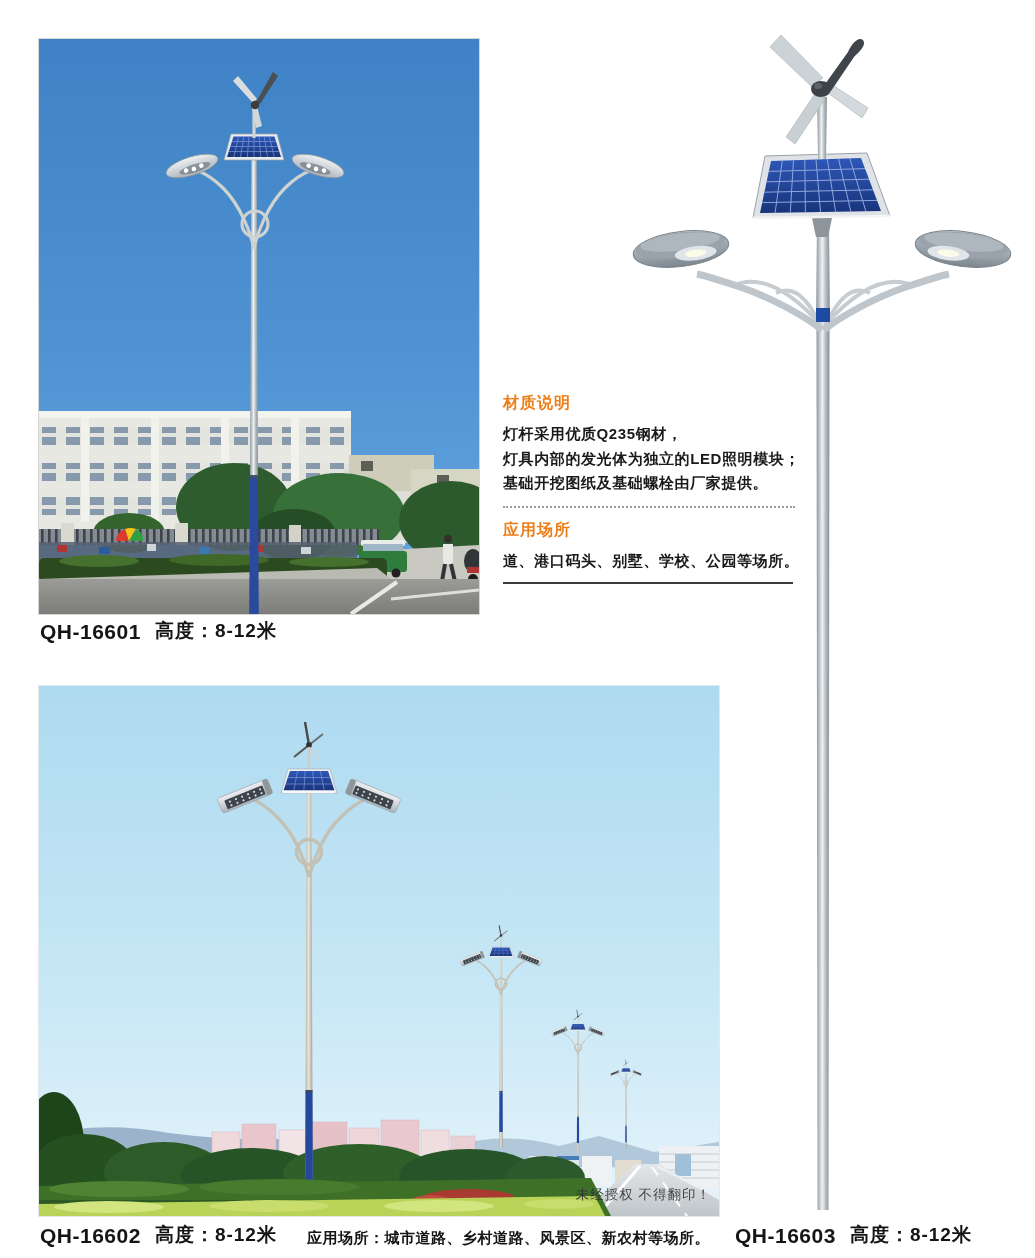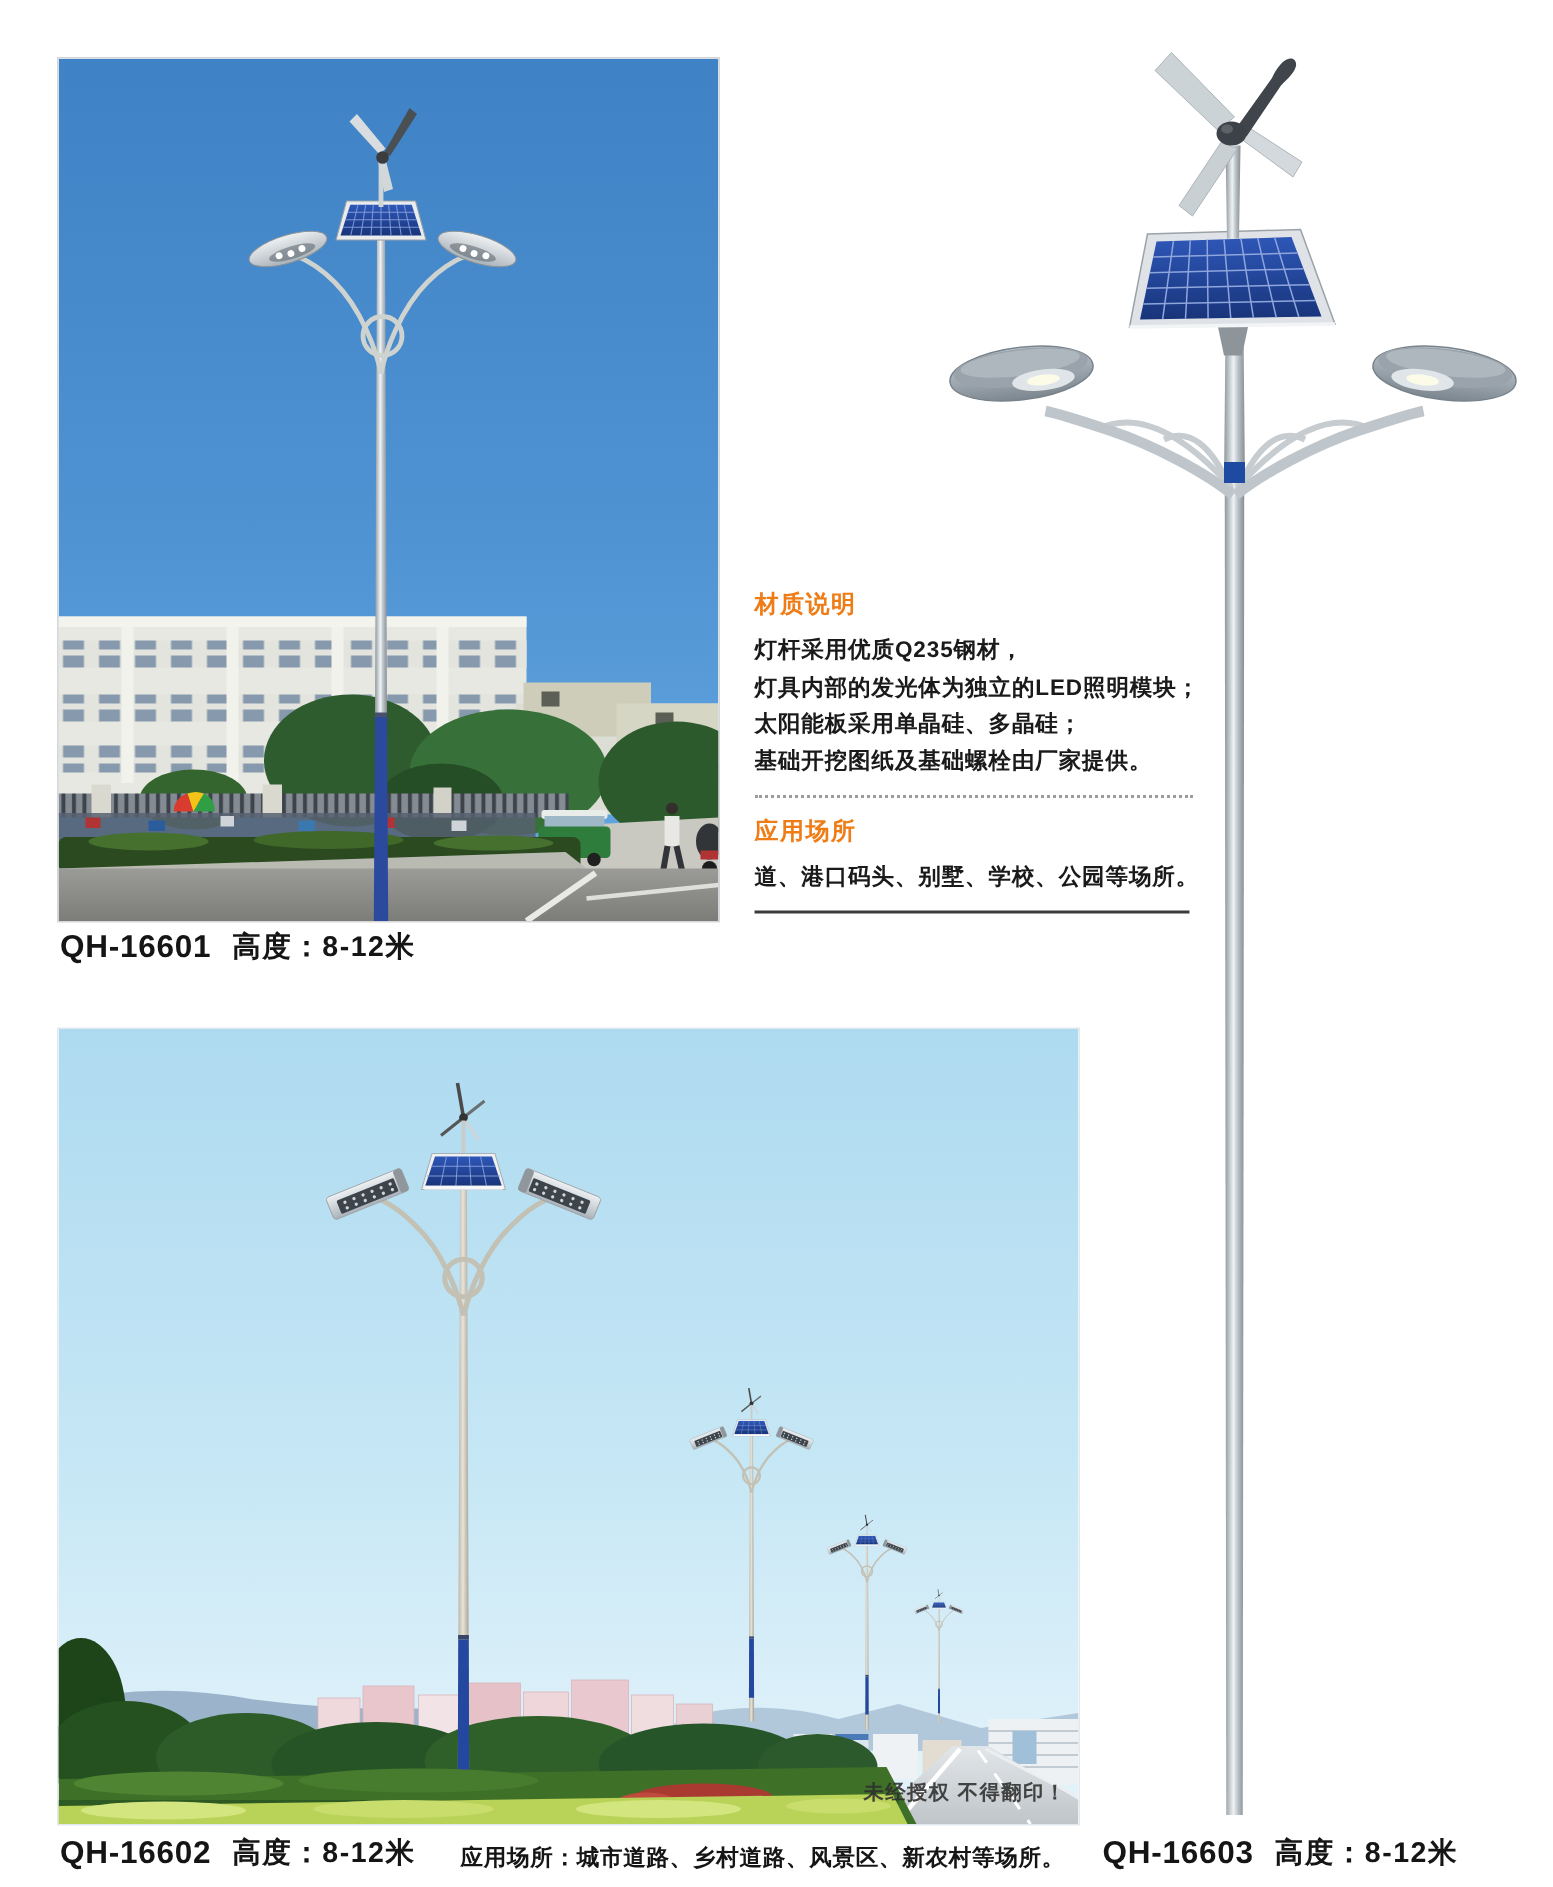--- a/index.html
+++ b/index.html
@@ -16,21 +16,21 @@
   .caption .apps{font-size:15px;margin-left:16px;letter-spacing:0.5px;}
   #caption1{left:40px;top:618px;}
   #caption2{left:40px;top:1222px;}
   #caption3{left:735px;top:1222px;}
   #infoblock{position:absolute;left:503px;top:368px;width:340px;margin-top:25px;}
   .info-title{font-size:16px;font-weight:bold;color:#ee7d17;margin:0 0 8px 0;letter-spacing:1px;}
   .info-line{font-size:15px;font-weight:bold;color:#1a1a1a;line-height:24.6px;
              letter-spacing:0.6px;white-space:nowrap;}
   .dotted-divider{width:292px;border-top:2px dotted #9b9b9b;margin:10px 0 12px 0;height:0;}
   .solid-rule{width:290px;border-top:2px solid #3c3c3c;margin-top:9px;height:0;}
-  #watermark{position:absolute;right:8px;bottom:12px;font-size:13.5px;font-weight:bold;
+  #watermark{position:absolute;right:8px;bottom:12px;font-size:13.5px;font-weight:normal;
              color:#2e2e2e;letter-spacing:1px;opacity:.88;}
   svg{display:block;}
 </style>
 </head>
 <body>
 
 <div id="page">
 
   <svg width="0" height="0" style="position:absolute" aria-hidden="true">
     <defs>
@@ -229,21 +229,20 @@
   </div>
   <div class="caption" id="caption1">
     <span class="model">QH-16601</span>
     <span class="height">高度：8-12米</span>
   </div>
 
   <div id="infoblock">
     <div class="info-title">材质说明</div>
     <div class="info-line">灯杆采用优质Q235钢材，</div>
     <div class="info-line">灯具内部的发光体为独立的LED照明模块；</div>
-    <div class="info-line">太阳能板采用单晶硅、多晶硅；</div>
     <div class="info-line">基础开挖图纸及基础螺栓由厂家提供。</div>
     <div class="dotted-divider"></div>
     <div class="info-title">应用场所</div>
     <div class="info-line">道、港口码头、别墅、学校、公园等场所。</div>
     <div class="solid-rule"></div>
   </div>
 
   <div class="photo" id="photo2">
     <svg viewBox="0 0 680 530" width="680" height="530">
       <defs>

